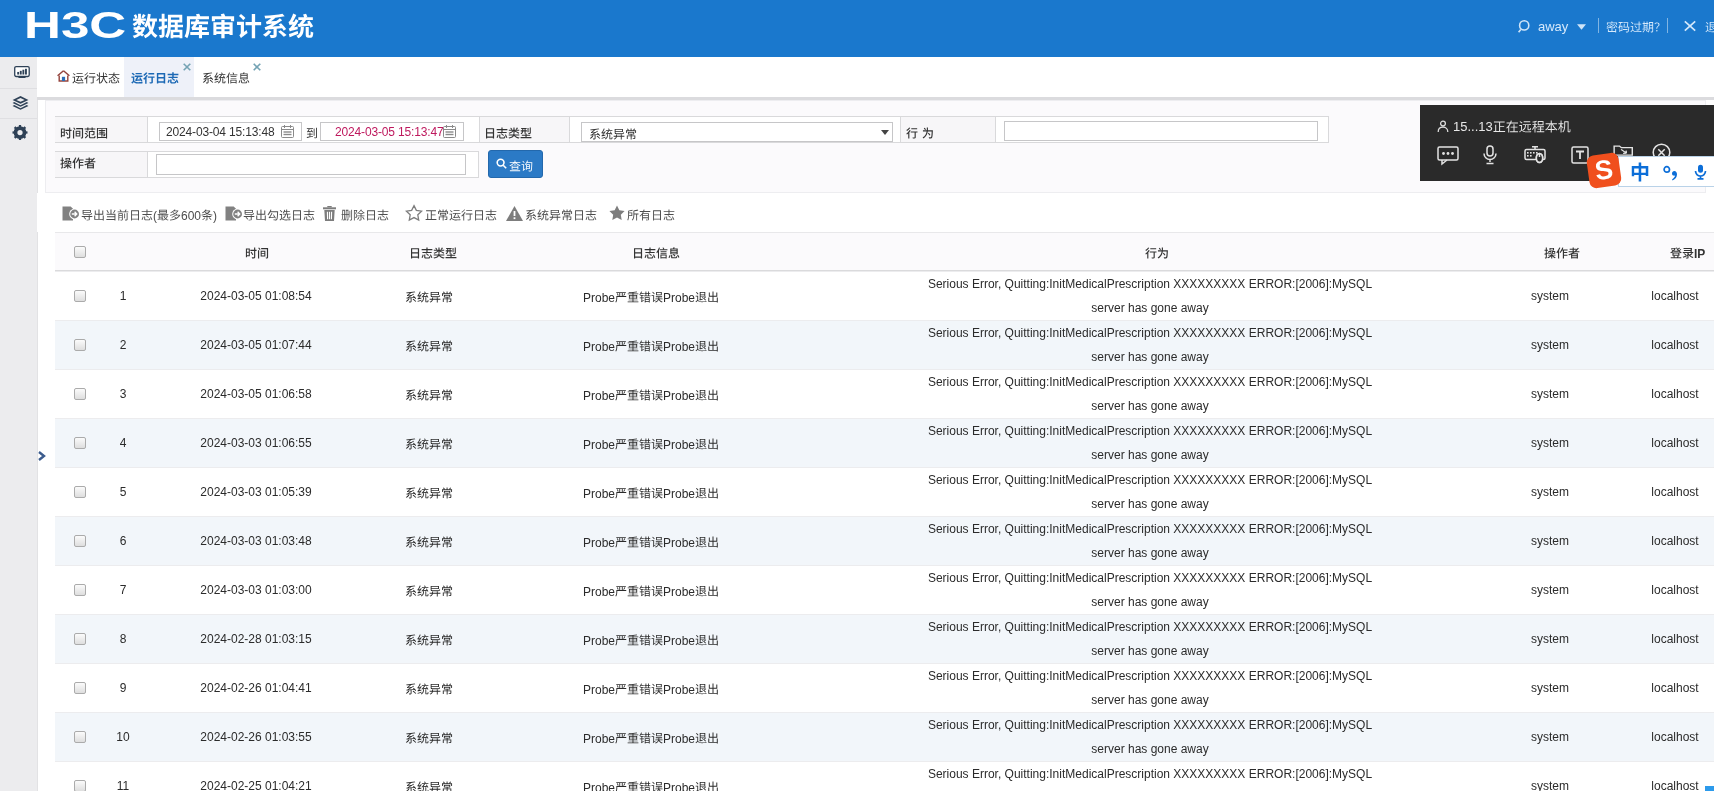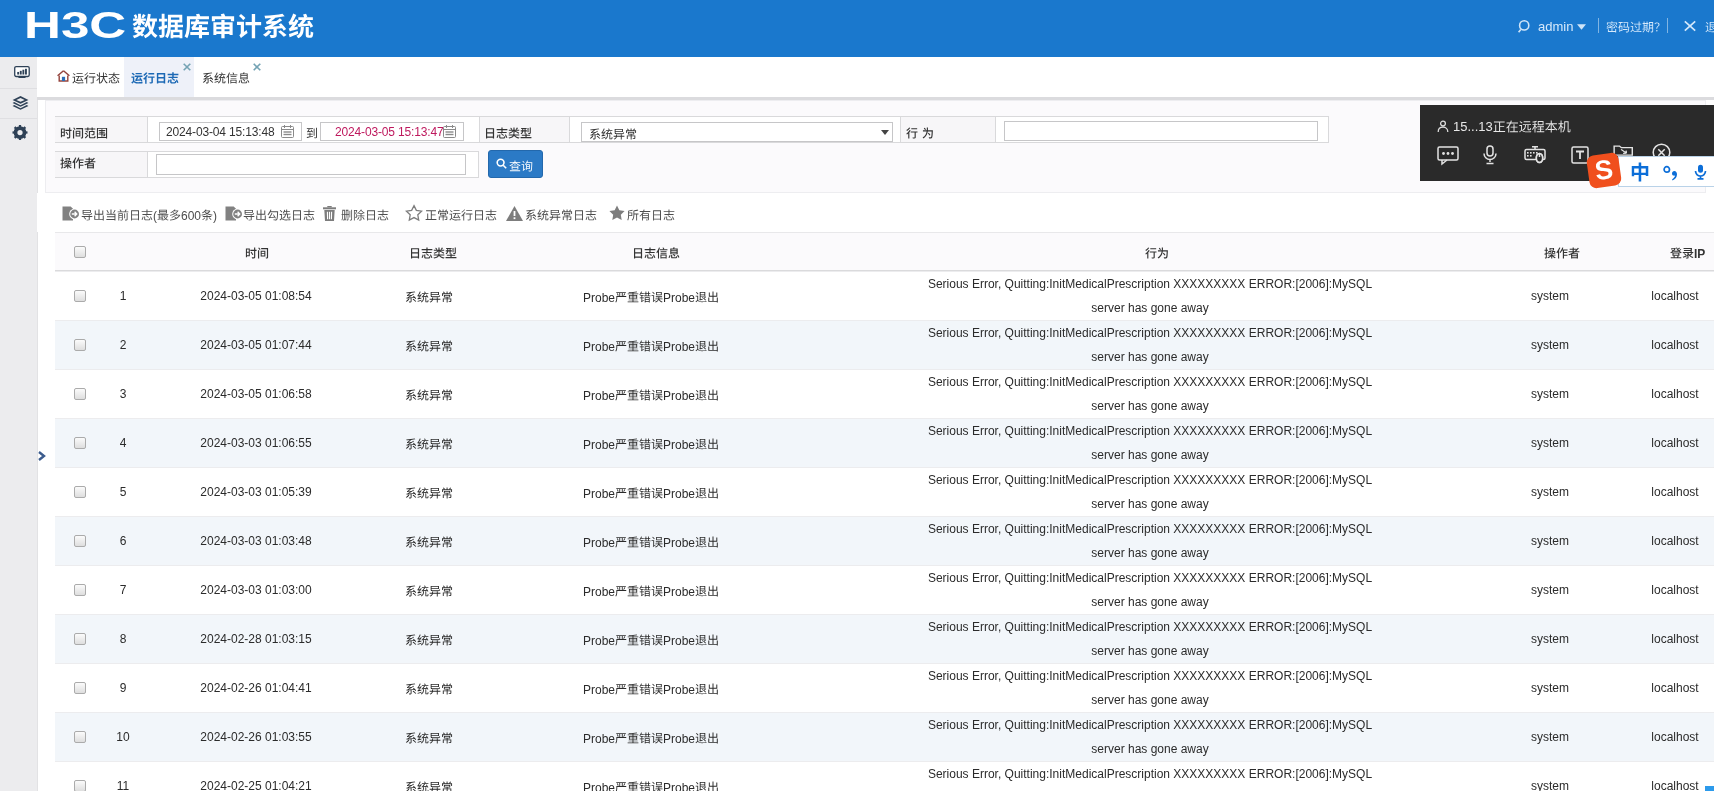--- a/index.html
+++ b/index.html
@@ -112,21 +112,21 @@
       <use href="#b5e93" x="2000"></use>
       <use href="#b5ba1" x="3000"></use>
       <use href="#b8ba1" x="4000"></use>
       <use href="#b7cfb" x="5000"></use>
       <use href="#b7edf" x="6000"></use>
     </svg></div>
 <svg class="abs" width="16" height="16" style="left:1517px;top:19px" viewBox="0 0 16 16" fill="none" stroke="#cfe4f7" stroke-width="1.6">
 <circle cx="7.2" cy="6.4" r="4.6"></circle>
     <line x1="3.8" y1="10.4" x2="1.6" y2="13.2"></line>
   </svg>
-<div class="abs" style="left:1538.0px;top:16.8px;font-size:13px;line-height:19px;color:#d6e9fb;font-weight:normal;">admin</div>
+<div class="abs" style="left:1538.0px;top:16.8px;font-size:13px;line-height:19px;color:#d6e9fb;font-weight:normal;">away</div>
 <svg class="abs" width="9" height="6" style="left:1577px;top:24px" viewBox="0 0 10 6">
     <path d="M0 0h10L5 6z" fill="#cfe4f7"></path>
   </svg>
 <div class="abs" style="left:1598px;top:18px;width:1px;height:15px;background:rgba(255,255,255,.45)"></div>
 <div class="abs" style="left:1606.0px;top:18.9px"><svg class="ck" width="60.00" height="12" viewBox="0 0 5000 1000" fill="#d6e9fb">
       <use href="#r5bc6" x="0"></use>
       <use href="#r7801" x="1000"></use>
       <use href="#r8fc7" x="2000"></use>
       <use href="#r671f" x="3000"></use>
       <use href="#rff1f" x="4000"></use>

